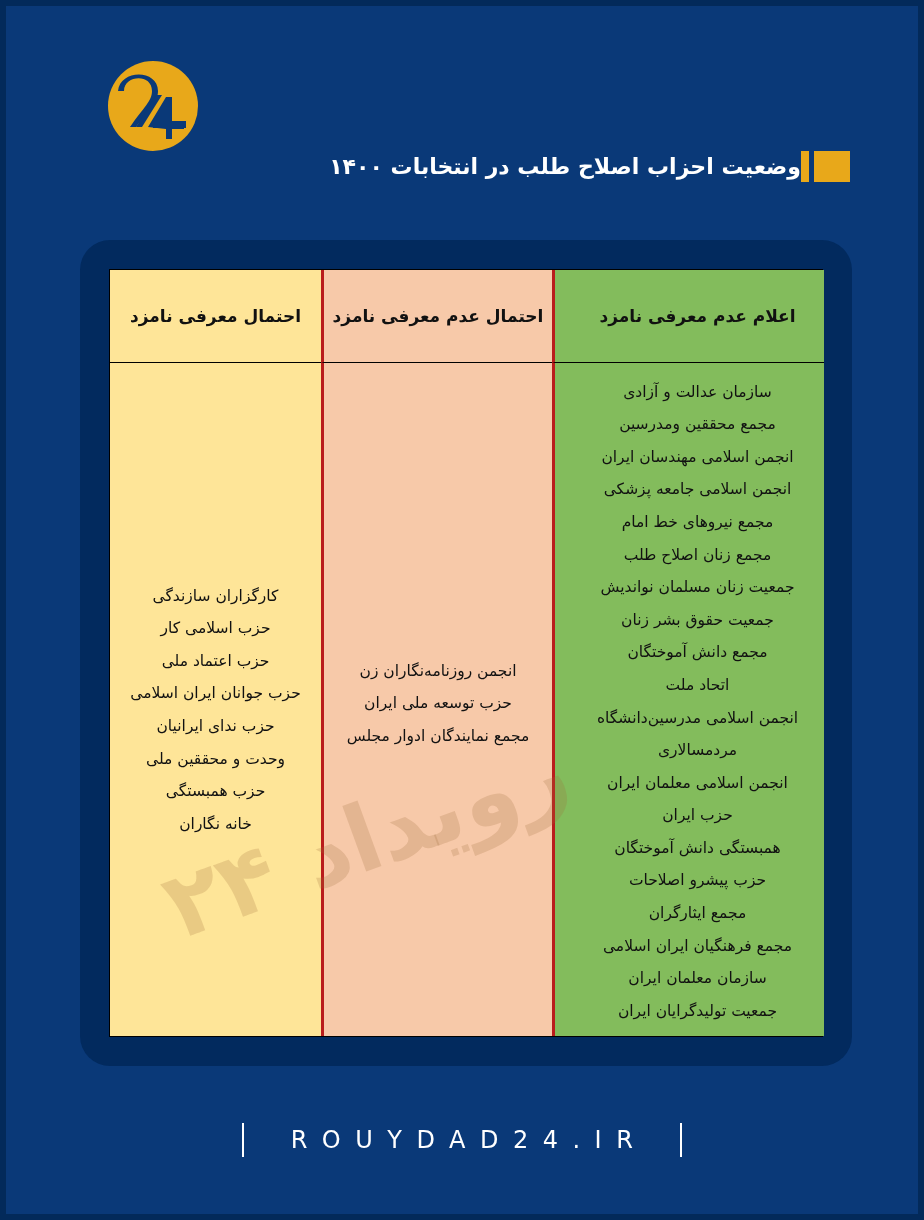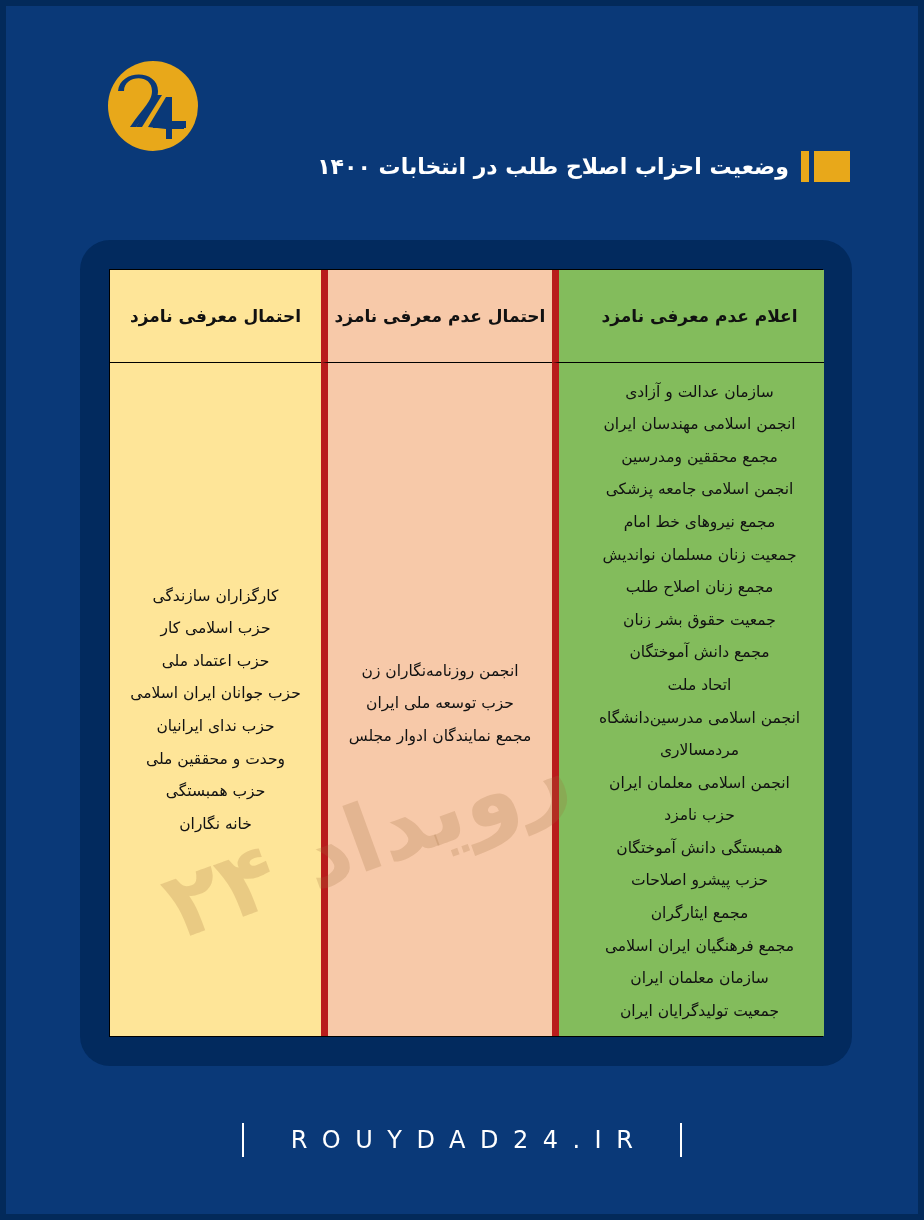--- a/index.html
+++ b/index.html
@@ -13,21 +13,21 @@
     position: absolute; left: 6px; top: 6px; width: 912px; height: 1208px;
     background: #0a3978;
   }
   .logo {
     position: absolute; left: 108px; top: 61px; width: 90px; height: 90px;
     border-radius: 50%; background: #e8a81a;
   }
   .logo svg { position: absolute; left: 0; top: 0; }
   .title-wrap {
     position: absolute; right: 74px; top: 150px; height: 32px;
-    display: flex; flex-direction: row-reverse; align-items: center; gap: 12px;
+    display: flex; flex-direction: row-reverse; align-items: center; 
   }
   .title-marker { display: flex; flex-direction: row-reverse; gap: 5px; height: 31px; }
   .title-marker .big { width: 36px; height: 31px; background: #e8a81a; }
   .title-marker .small { width: 8px; height: 31px; background: #e8a81a; }
   .title {
     color: #ffffff; font-size: 22px; font-weight: bold; direction: rtl;
     letter-spacing: -0.3px;
   }
   .panel {
     position: absolute; left: 80px; top: 240px; width: 772px; height: 826px;
@@ -40,21 +40,21 @@
     grid-template-rows: 93px 1fr;
     direction: ltr;
   }
   .cell {
     box-sizing: border-box; display: flex; align-items: center; justify-content: center;
     text-align: center; direction: rtl; color: #111;
   }
   .c-yellow { background: #fee598; }
   .c-peach { background: #f7c9a9; }
   .c-green { background: #83bc5c; padding-left: 16px; }
-  .bl { border-left: 7px solid #b91c1c; }
+  .bl { border-left: 3px solid #b91c1c; }
   .bb { border-bottom: 1px solid #000; text-align: center; }
   .head { font-size: 17px; font-weight: bold; }
   .list { display: flex; flex-direction: column; }
   .list span { font-size: 15.5px; line-height: 32.6px; white-space: nowrap; }
   .watermark {
     position: absolute; left: 150px; top: 860px;
     font-size: 92px; font-weight: bold; color: rgba(160,110,60,0.22);
     transform: rotate(-20deg); transform-origin: left top;
     direction: rtl; white-space: nowrap; pointer-events: none;
   }
@@ -112,33 +112,33 @@
   <div class="cell c-peach bl">
     <div class="list" style="margin-top:8px">
       <span>انجمن روزنامه‌نگاران زن</span>
       <span>حزب توسعه ملی ایران</span>
       <span>مجمع نمایندگان ادوار مجلس</span>
     </div>
   </div>
   <div class="cell c-green bl">
     <div class="list" style="margin-top:4px">
       <span>سازمان عدالت و آزادی</span>
+      <span>مجمع محققین ومدرسین</span>
       <span>انجمن اسلامی مهندسان ایران</span>
-      <span>مجمع محققین ومدرسین</span>
       <span>انجمن اسلامی جامعه پزشکی</span>
       <span>مجمع نیروهای خط امام</span>
+      <span>مجمع زنان اصلاح طلب</span>
       <span>جمعیت زنان مسلمان نواندیش</span>
-      <span>مجمع زنان اصلاح طلب</span>
       <span>جمعیت حقوق بشر زنان</span>
       <span>مجمع دانش آموختگان</span>
       <span>اتحاد ملت</span>
       <span>انجمن اسلامی مدرسین‌دانشگاه</span>
       <span>مردمسالاری</span>
       <span>انجمن اسلامی معلمان ایران</span>
-      <span>حزب نامزد</span>
+      <span>حزب ایران</span>
       <span>همبستگی دانش آموختگان</span>
       <span>حزب پیشرو اصلاحات</span>
       <span>مجمع ایثارگران</span>
       <span>مجمع فرهنگیان ایران اسلامی</span>
       <span>سازمان معلمان ایران</span>
       <span>جمعیت تولیدگرایان ایران</span>
     </div>
   </div>
 </div>
 

